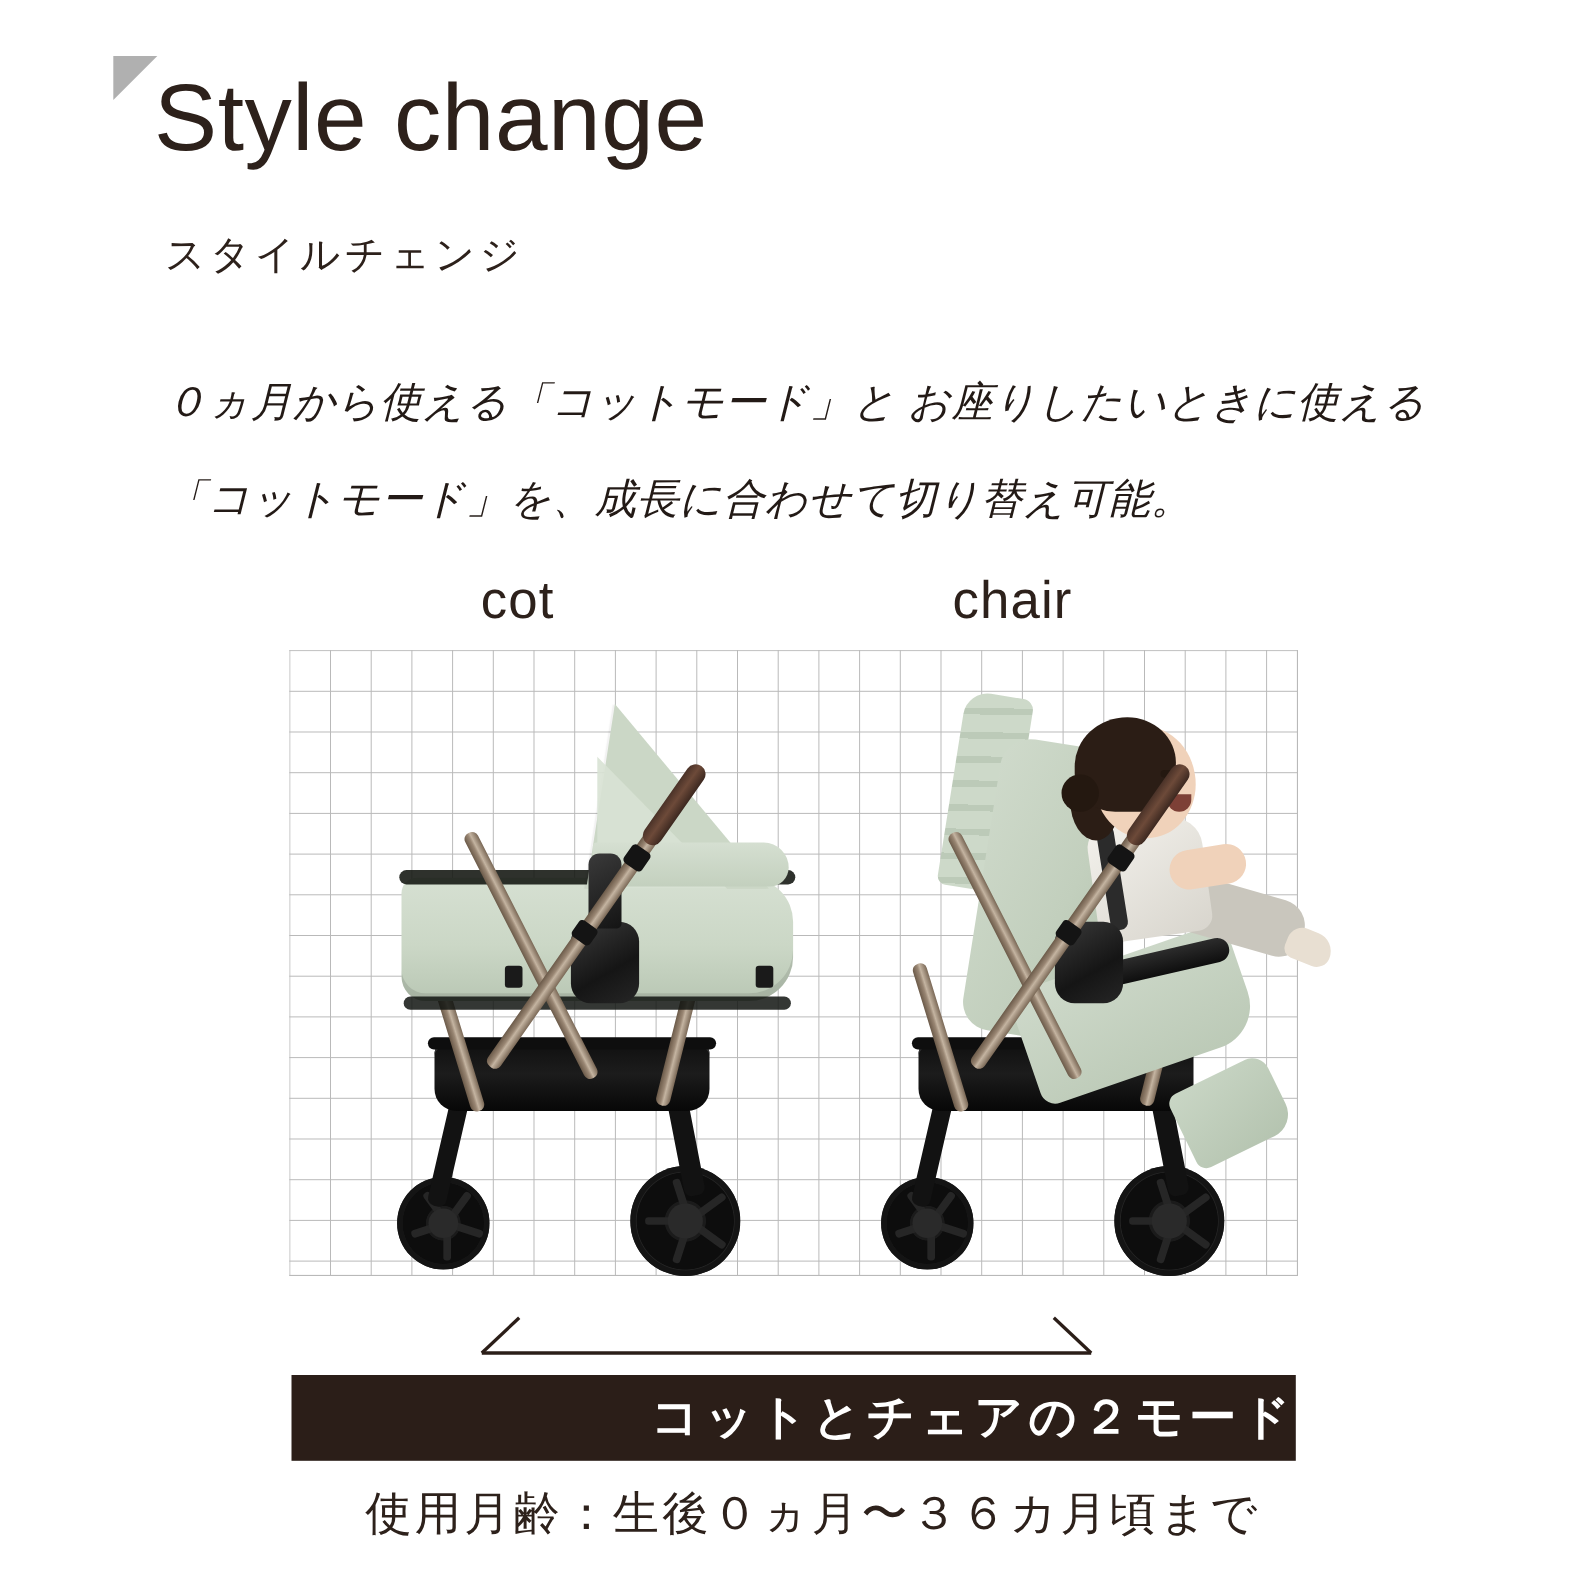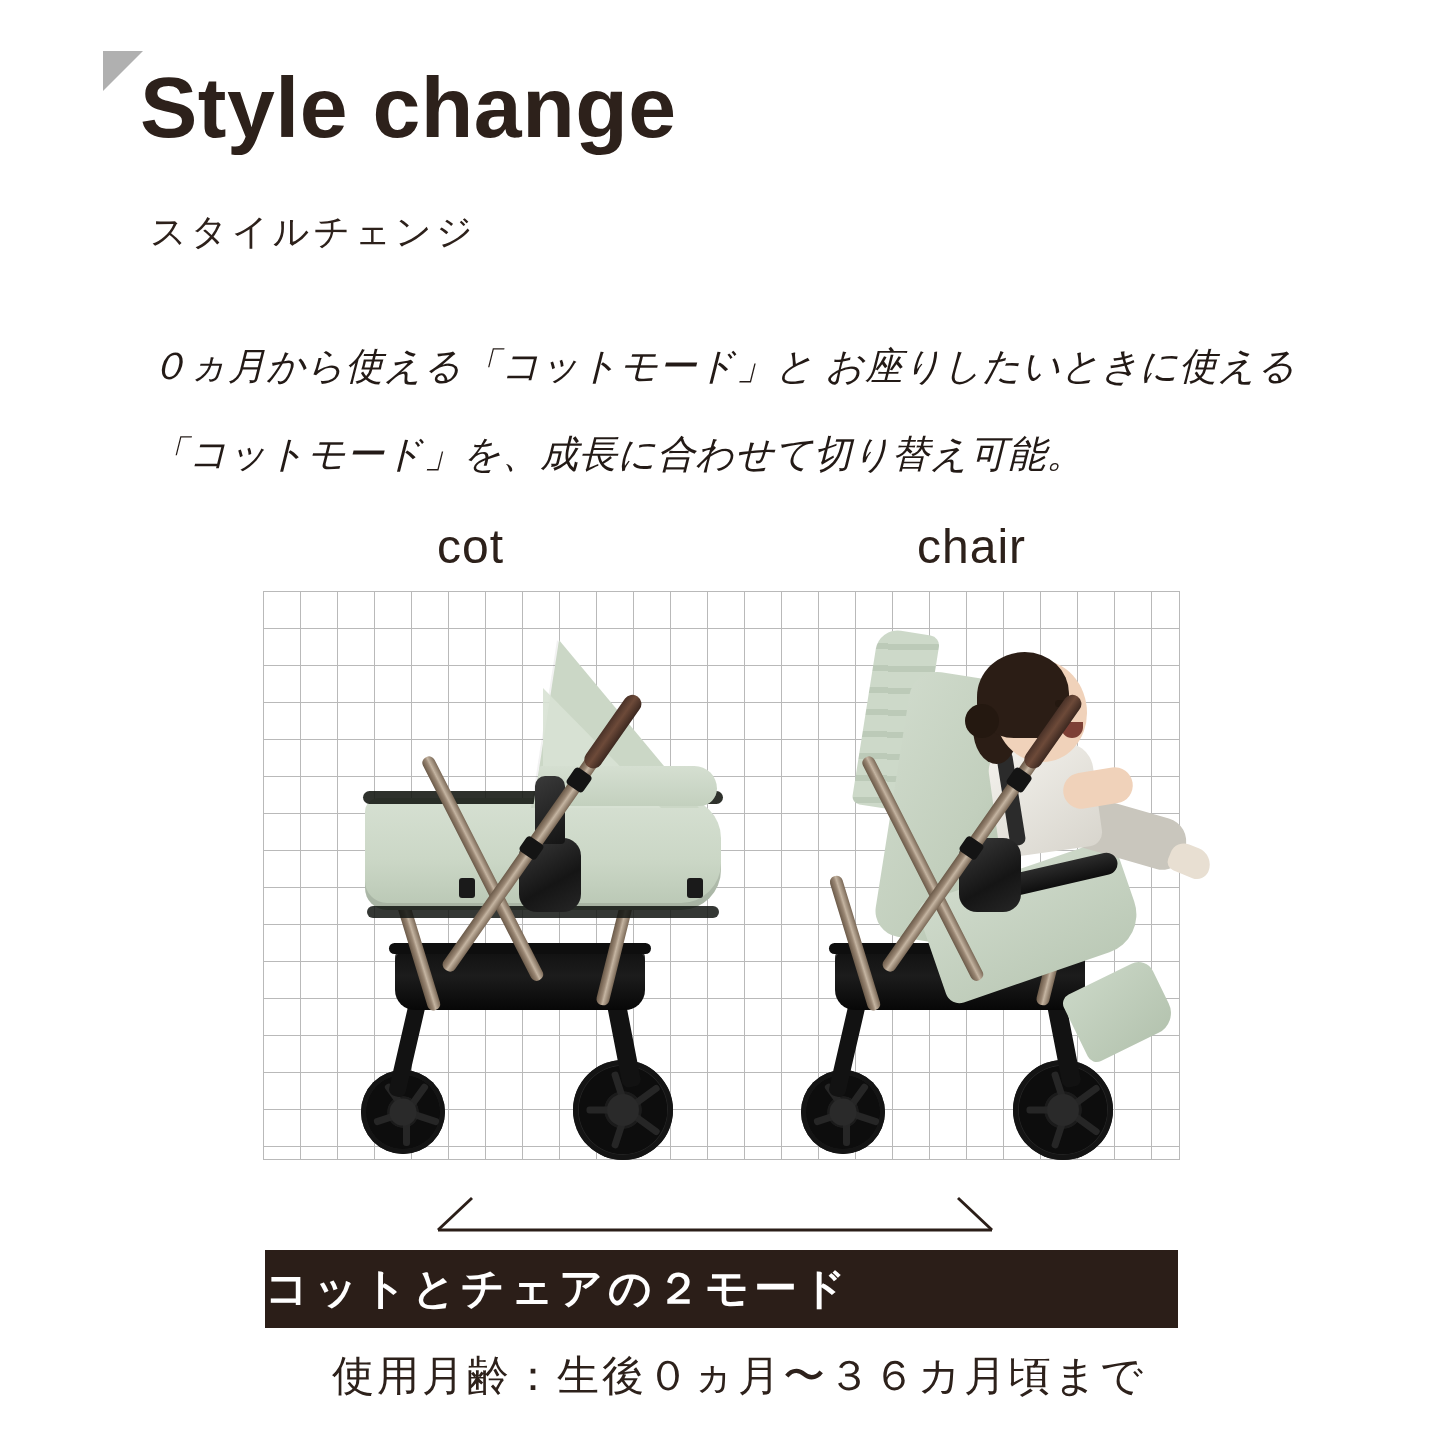--- a/index.html
+++ b/index.html
@@ -16,21 +16,21 @@
   
   .corner-triangle{
     position:absolute; left:103px; top:51px;
     width:0; height:0;
     border-top:40px solid #b0b0b0;
     border-right:40px solid transparent;
   }
   .page-title{
     position:absolute; left:140px; top:62px;
     font-size:86px; line-height:1.05;
-    font-weight:700; letter-spacing:0.5px;
+    font-weight:400; letter-spacing:0.5px;
     color:#2d211b;
     white-space:nowrap;
   }
   .page-subtitle{
     position:absolute; left:150px; top:208px;
     font-size:36px; letter-spacing:4px;
     color:#2d211b; white-space:nowrap;
   }
   .lead{
     position:absolute; left:150px; top:322px;
@@ -40,21 +40,21 @@
   }
   .lead span{ display:block; white-space:nowrap;font-style:italic; }
 
   
   .mode-label{
     position:absolute; top:519px;
     font-size:48px; letter-spacing:1px;
     color:#2d211b;
   }
   .mode-label.cot  { left:437px; }
-  .mode-label.chair{ left:917px; }
+  .mode-label.chair{ left:866px; }
 
   
   .grid-panel{
     position:absolute; left:263px; top:591px;
     width:917px; height:569px;
     background:
       repeating-linear-gradient(to right,  #b9b9b9 0 1px, transparent 1px 37px),
       repeating-linear-gradient(to bottom, #b9b9b9 0 1px, transparent 1px 37px),
       #ffffff;
     background-size:37px 100%, 100% 37px;
@@ -291,21 +291,21 @@
   }
 
   
   .width-arrow{ position:absolute; left:430px; top:1190px; width:570px; height:52px; }
 
   
   .banner{
     position:absolute; left:265px; top:1250px;
     width:913px; height:78px;
     background:#2b1e18;
-    display:flex; align-items:center; justify-content:flex-start;
+    display:flex; align-items:center; justify-content:flex-end;
   }
   .banner-text{
     color:#ffffff; font-size:43px; font-weight:700;
     letter-spacing:5px; white-space:nowrap;
   }
   .caption{
     position:absolute; left:0; top:1348px; width:1440px;
     text-align:center; font-size:42px; letter-spacing:3px;
     color:#2d211b; white-space:nowrap;padding-left:38px;
   }

